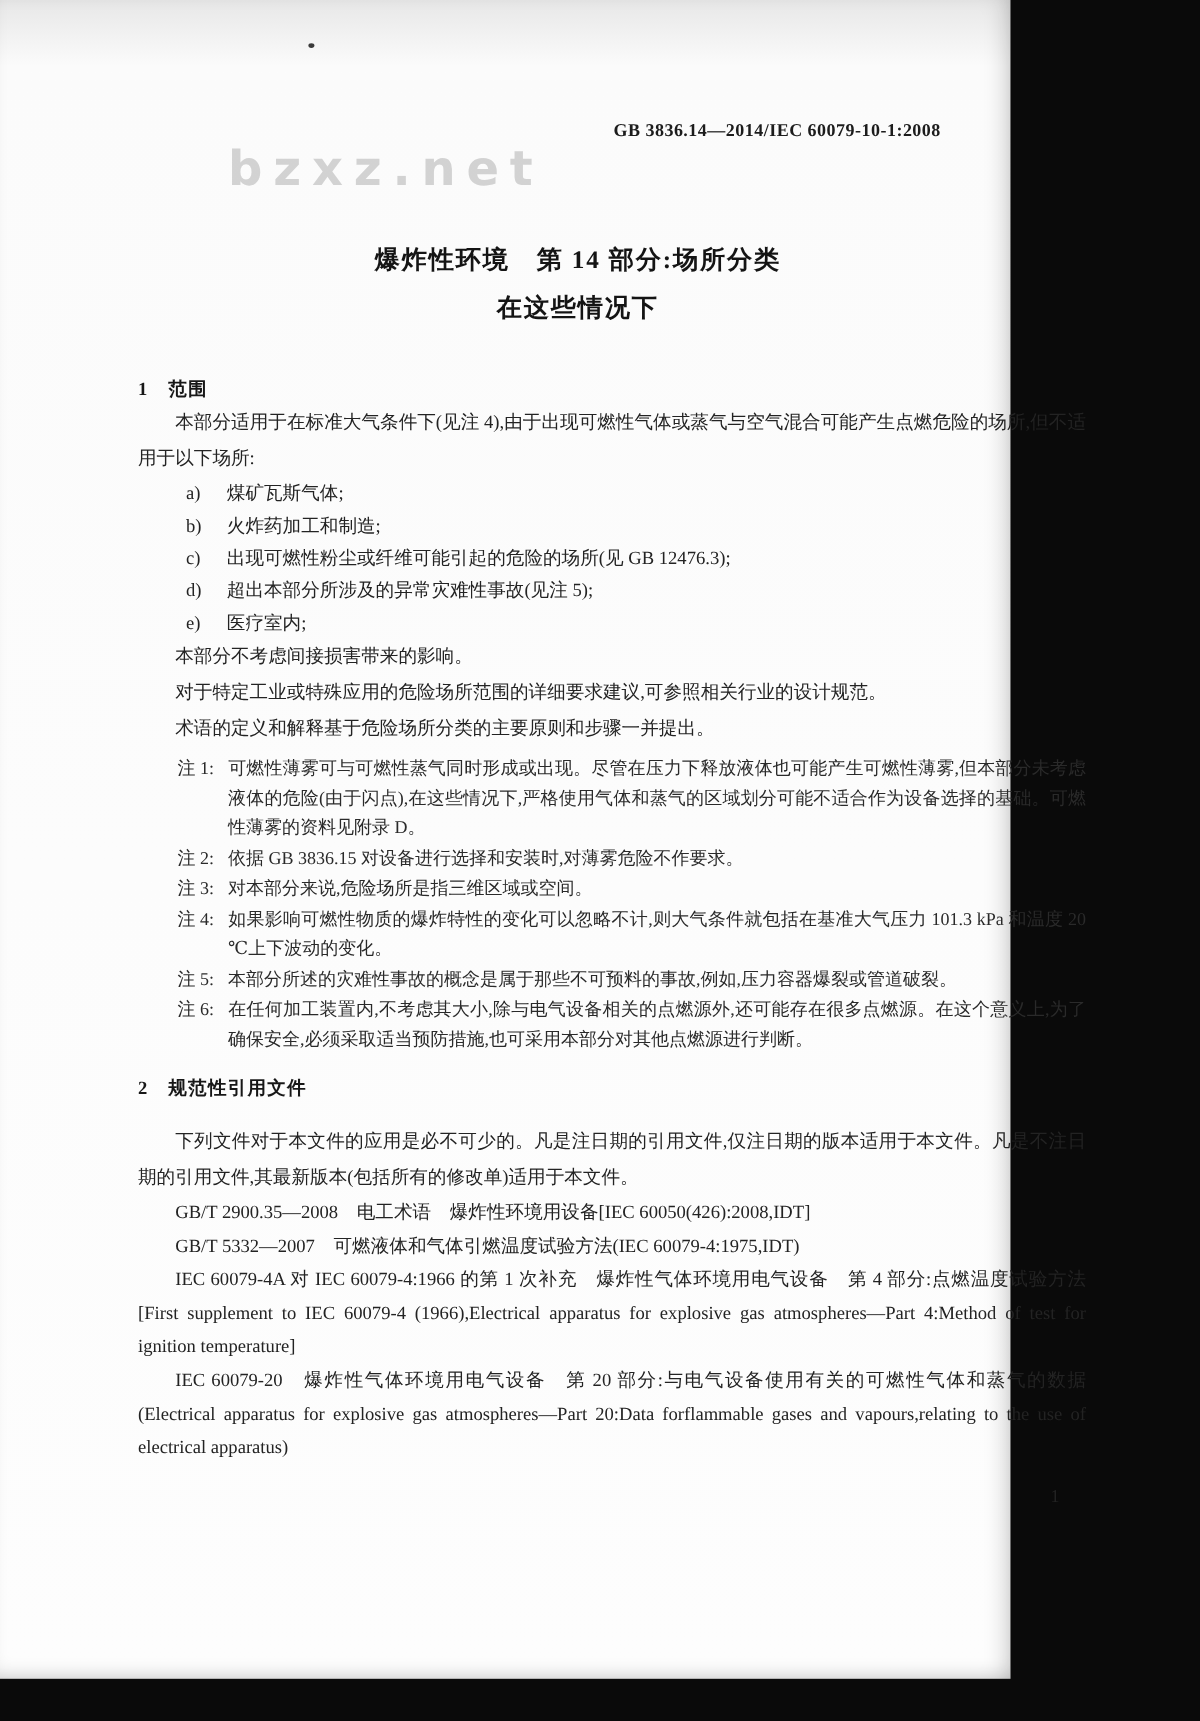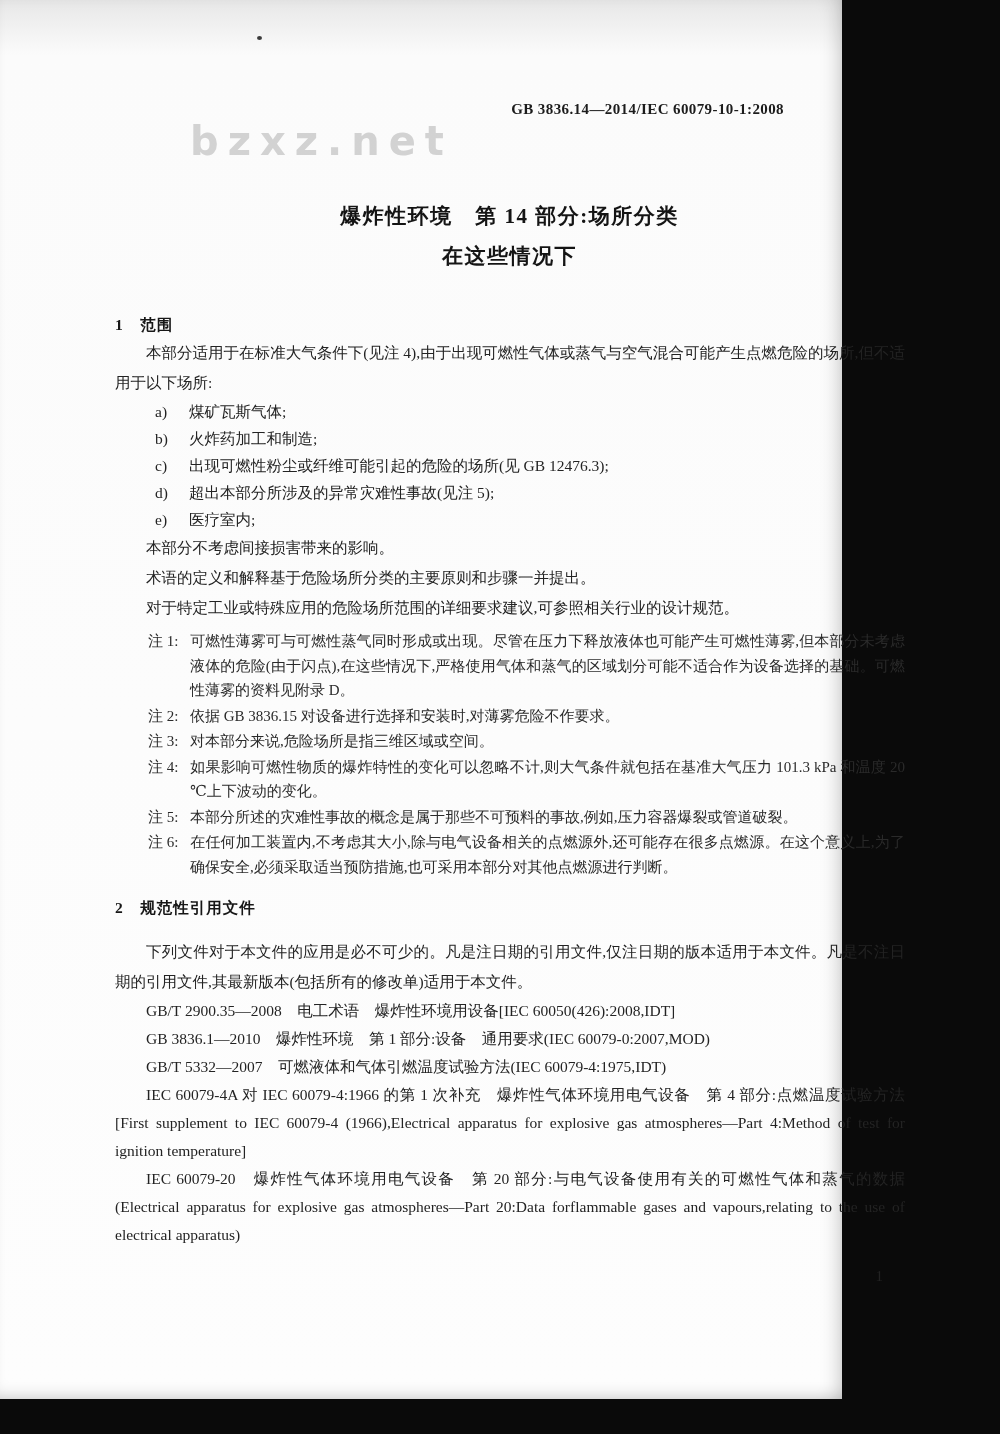--- a/index.html
+++ b/index.html
@@ -58,21 +58,20 @@
     top: 196px;
     left: 0;
     width: 963px;
     margin: 0;
     text-align: center;
     font-size: 21px;
     font-weight: bold;
     color: #141414;
     line-height: 40px;
     letter-spacing: 1.5px;
-    padding-left: 28px;
   }
   .content {
     position: absolute;
     left: 115px;
     top: 312px;
     width: 790px;
     font-size: 15.5px;
     line-height: 30px;
     color: #232323;
     text-align: justify;
@@ -161,22 +160,22 @@
       </div>
       <div class="list-item">
         <span class="li-label">d)</span><span>超出本部分所涉及的异常灾难性事故(见注 5);</span>
       </div>
       <div class="list-item">
         <span class="li-label">e)</span><span>医疗室内;</span>
       </div>
     </div>
 
     <p class="body">本部分不考虑间接损害带来的影响。</p>
+    <p class="body">对于特定工业或特殊应用的危险场所范围的详细要求建议,可参照相关行业的设计规范。</p>
     <p class="body">术语的定义和解释基于危险场所分类的主要原则和步骤一并提出。</p>
-    <p class="body">对于特定工业或特殊应用的危险场所范围的详细要求建议,可参照相关行业的设计规范。</p>
 
     <div class="notes">
       <div class="note">
         <span class="note-label">注 1:</span><span>可燃性薄雾可与可燃性蒸气同时形成或出现。尽管在压力下释放液体也可能产生可燃性薄雾,但本部分未考虑液体的危险(由于闪点),在这些情况下,严格使用气体和蒸气的区域划分可能不适合作为设备选择的基础。可燃性薄雾的资料见附录 D。</span>
       </div>
       <div class="note">
         <span class="note-label">注 2:</span><span>依据 GB 3836.15 对设备进行选择和安装时,对薄雾危险不作要求。</span>
       </div>
       <div class="note">
         <span class="note-label">注 3:</span><span>对本部分来说,危险场所是指三维区域或空间。</span>
@@ -190,21 +189,20 @@
       <div class="note">
         <span class="note-label">注 6:</span><span>在任何加工装置内,不考虑其大小,除与电气设备相关的点燃源外,还可能存在很多点燃源。在这个意义上,为了确保安全,必须采取适当预防措施,也可采用本部分对其他点燃源进行判断。</span>
       </div>
     </div>
 
     <h2 class="sec2">2　规范性引用文件</h2>
 
     <p class="intro">下列文件对于本文件的应用是必不可少的。凡是注日期的引用文件,仅注日期的版本适用于本文件。凡是不注日期的引用文件,其最新版本(包括所有的修改单)适用于本文件。</p>
 
     <p class="ref">GB/T 2900.35—2008　电工术语　爆炸性环境用设备[IEC 60050(426):2008,IDT]</p>
-    <p class="ref">GB 3836.1—2010　爆炸性环境　第 1 部分:设备　通用要求(IEC 60079-0:2007,MOD)</p>
     <p class="ref">GB/T 5332—2007　可燃液体和气体引燃温度试验方法(IEC 60079-4:1975,IDT)</p>
     <p class="ref">IEC 60079-4A 对 IEC 60079-4:1966 的第 1 次补充　爆炸性气体环境用电气设备　第 4 部分:点燃温度试验方法[First supplement to IEC 60079-4 (1966),Electrical apparatus for explosive gas atmospheres—Part 4:Method of test for ignition temperature]</p>
     <p class="ref">IEC 60079-20　爆炸性气体环境用电气设备　第 20 部分:与电气设备使用有关的可燃性气体和蒸气的数据(Electrical apparatus for explosive gas atmospheres—Part 20:Data forflammable gases and vapours,relating to the use of electrical apparatus)</p>
 
     <div class="page-number">1</div>
 
   </div>
 </div>
 
 </body></html>

